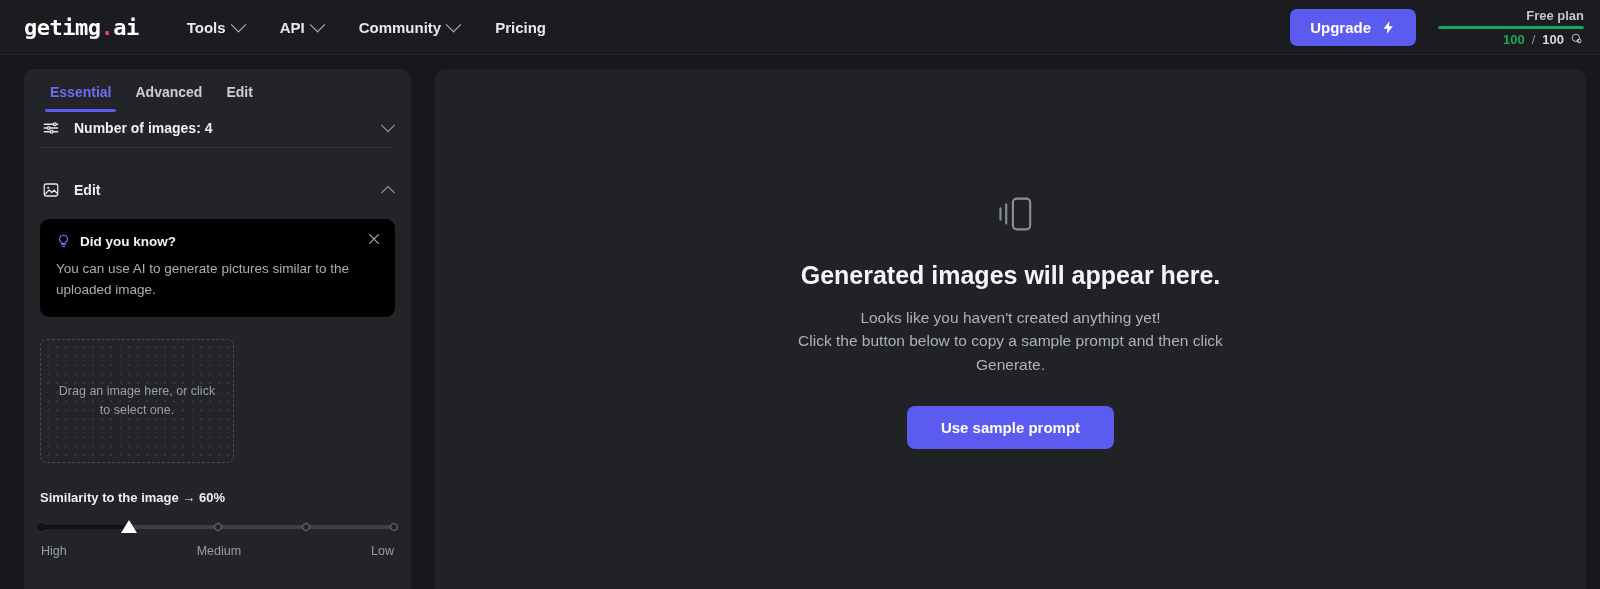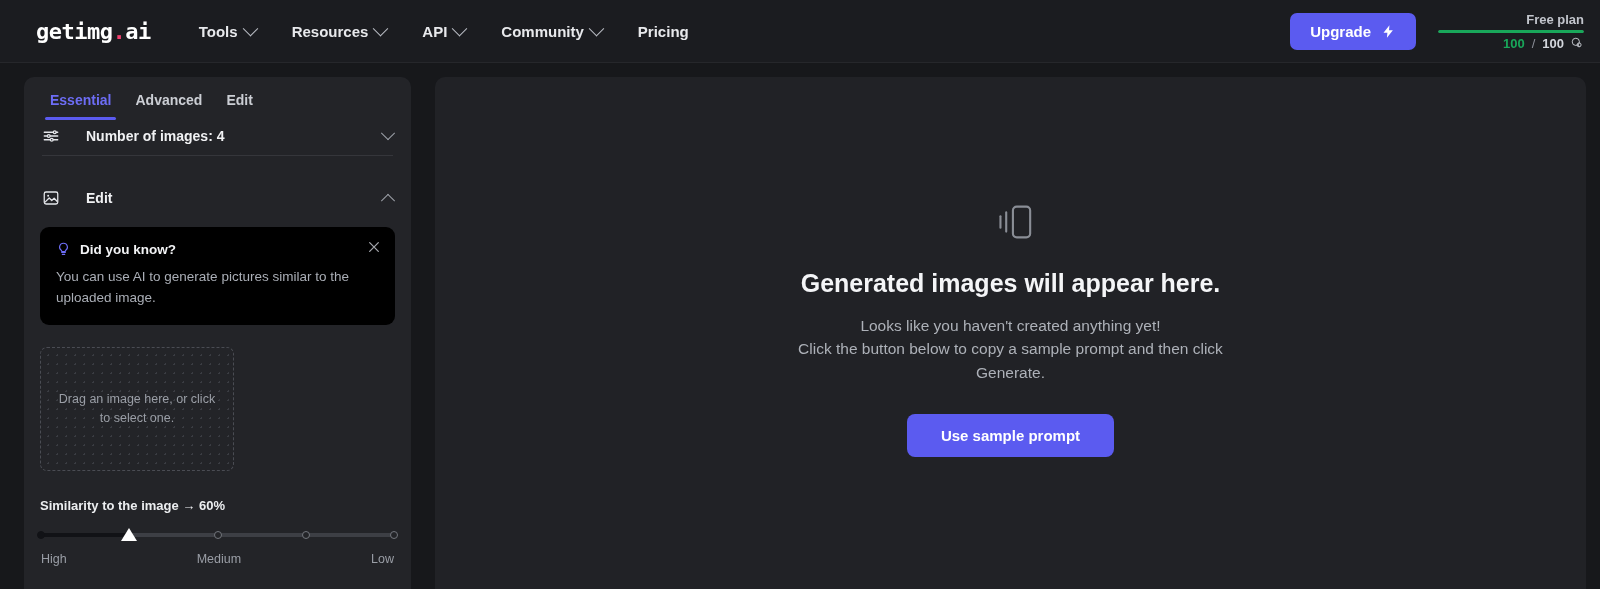--- a/index.html
+++ b/index.html
@@ -10,25 +10,25 @@
     height: 589px;
     overflow: hidden;
     background: #17181b;
     font-family: "Liberation Sans", sans-serif;
     -webkit-font-smoothing: antialiased;
   }
 
   
   .header {
     position: relative;
-    height: 63px;
+    height: 55px;
     background: #1b1c20;
     display: flex;
     align-items: center;
-    padding: 0 16px 0 36px;
+    padding: 0 16px 0 24px;
     border-bottom: 1px solid #26272b;
   }
   .logo {
     font-family: "DejaVu Sans Mono", "Liberation Mono", monospace;
     font-size: 22px;
     font-weight: 700;
     color: #ffffff;
     letter-spacing: -0.5px;
     margin-right: 34px;
     white-space: nowrap;
@@ -164,21 +164,20 @@
     align-items: center;
     gap: 14px;
     padding: 9px 2px 10px 2px;
     cursor: pointer;
   }
   .section-row .sec-title {
     font-size: 14px;
     font-weight: 700;
     color: #f0f1f3;
     white-space: nowrap;
-    margin-left: 12px;
   }
   .sec-icon { width: 18px; height: 18px; flex: 0 0 18px; display: block; }
   .sec-caret {
     margin-left: auto;
     width: 10px; height: 10px;
     border-right: 1.8px solid #9ca0a8;
     border-bottom: 1.8px solid #9ca0a8;
   }
   .sec-caret.down { transform: rotate(45deg) translate(-2px,-2px); }
   .sec-caret.up   { transform: rotate(225deg) translate(-2px,-2px); }
@@ -336,24 +335,20 @@
 
 <div class="header">
 
   <div class="logo">
     <span>getimg</span><span class="dot">.</span><span>ai</span>
   </div>
 
   <nav class="nav">
     <div class="nav-item">
       <span>Tools</span>
-      <i class="chev"></i>
-    </div>
-    <div class="nav-item">
-      <span>Resources</span>
       <i class="chev"></i>
     </div>
     <div class="nav-item">
       <span>API</span>
       <i class="chev"></i>
     </div>
     <div class="nav-item">
       <span>Community</span>
       <i class="chev"></i>
     </div>

